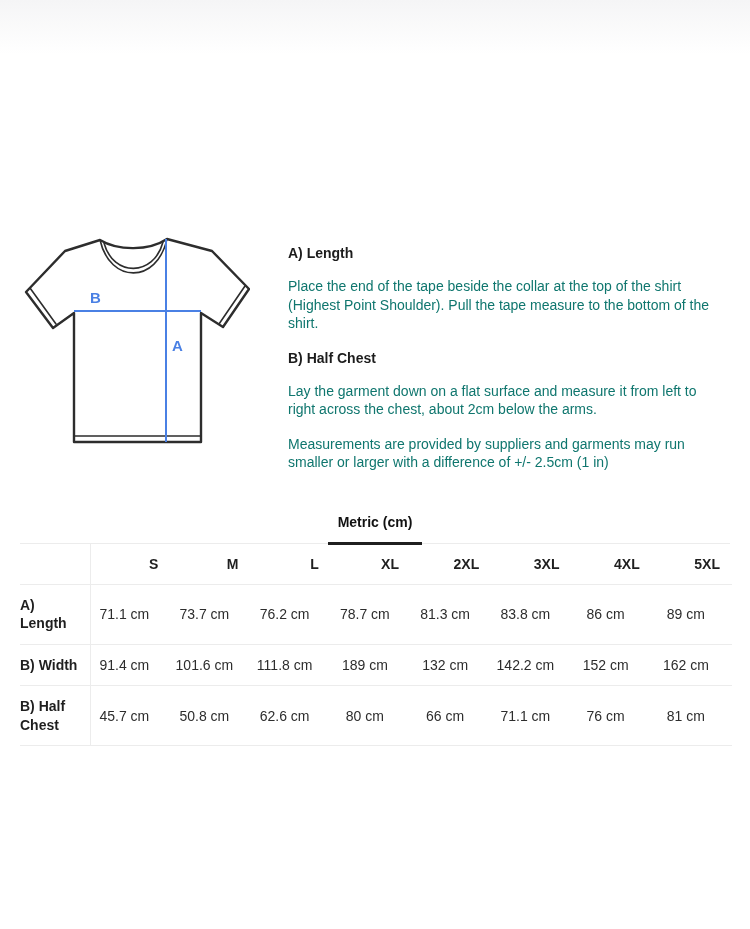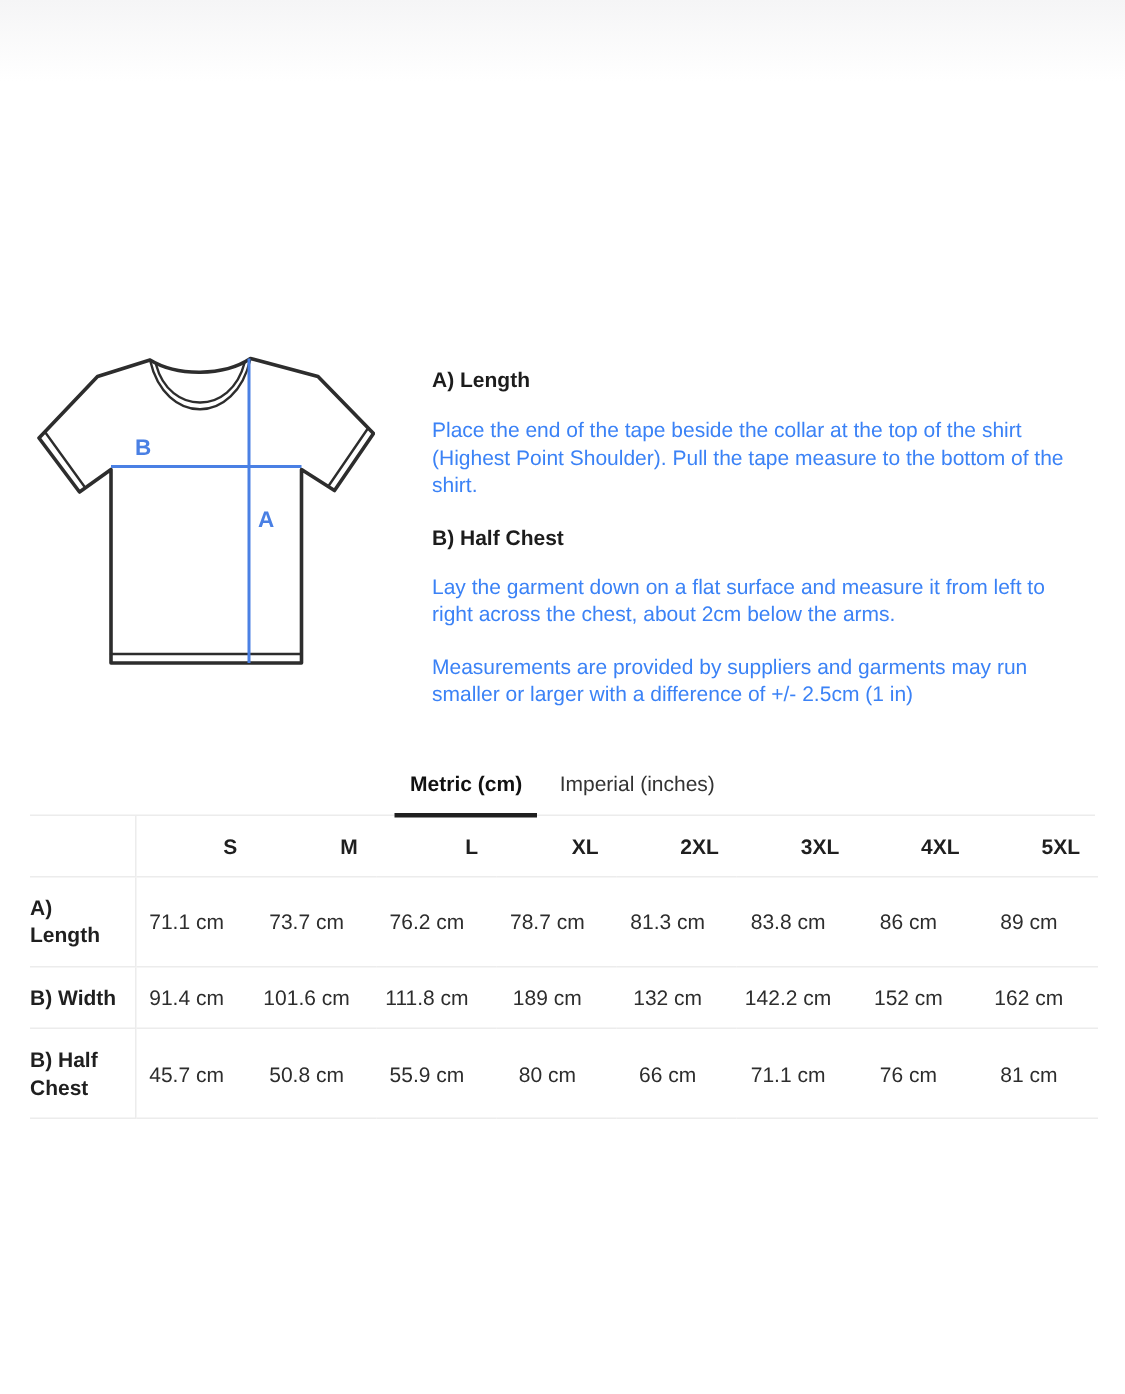--- a/index.html
+++ b/index.html
@@ -16,21 +16,21 @@
     background:linear-gradient(#f5f5f6, rgba(255,255,255,0));
     pointer-events:none;
   }
   .content { padding:0 20px; }
 
   
   .guide { display:flex; margin-top:230px; align-items:flex-start; }
   .guide-svg { width:230px; flex:none; }
   .guide-text { flex:1; margin-left:38px; padding-top:14px; font-size:14px; line-height:18.5px; }
   .guide-text h3 { font-size:14px; line-height:18px; font-weight:bold; color:#1c1c1c; margin-bottom:15px; }
-  .guide-text p  { margin-bottom:16px; max-width:426px; color:#3b82f6; }
+  .guide-text p  { margin-bottom:16px; max-width:426px; color:#0f766e; }
   .guide-text p:last-child { margin-bottom:14px; }
 
   
   .tabs { display:flex; column-gap:5px; margin-top:20px; border-bottom:1px solid #ececec;justify-content:center; }
   .tab {
     font-size:14px; line-height:18px; color:#333;
     padding:7px 10px 11px 10px; cursor:pointer;
     border-bottom:3px solid transparent; margin-bottom:-2px;
   }
   .tab.active { font-weight:bold; color:#111; border-bottom-color:#1f1f1f; }
@@ -93,21 +93,20 @@
       <h3>A) Length</h3>
       <p>Place the end of the tape beside the collar at the top of the shirt (Highest Point Shoulder). Pull the tape measure to the bottom of the shirt.</p>
       <h3>B) Half Chest</h3>
       <p>Lay the garment down on a flat surface and measure it from left to right across the chest, about 2cm below the arms.</p>
       <p>Measurements are provided by suppliers and garments may run smaller or larger with a difference of +/- 2.5cm (1 in)</p>
     </div>
   </div>
 
   <div class="tabs">
     <div class="tab active">Metric (cm)</div>
-    <div class="tab">Imperial (inches)</div>
   </div>
 
   <table class="size-table">
     <colgroup>
         <col class="label-col">
         <col>
         <col>
         <col>
         <col>
         <col>
@@ -148,21 +147,21 @@
         <td>189 cm</td>
         <td>132 cm</td>
         <td>142.2 cm</td>
         <td>152 cm</td>
         <td>162 cm</td>
       </tr>
       <tr>
         <th class="vline">B) Half Chest</th>
         <td>45.7 cm</td>
         <td>50.8 cm</td>
-        <td>55.9 cm</td>
+        <td>62.6 cm</td>
         <td>80 cm</td>
         <td>66 cm</td>
         <td>71.1 cm</td>
         <td>76 cm</td>
         <td>81 cm</td>
       </tr>
     </tbody>
   </table>
 
 </div>

